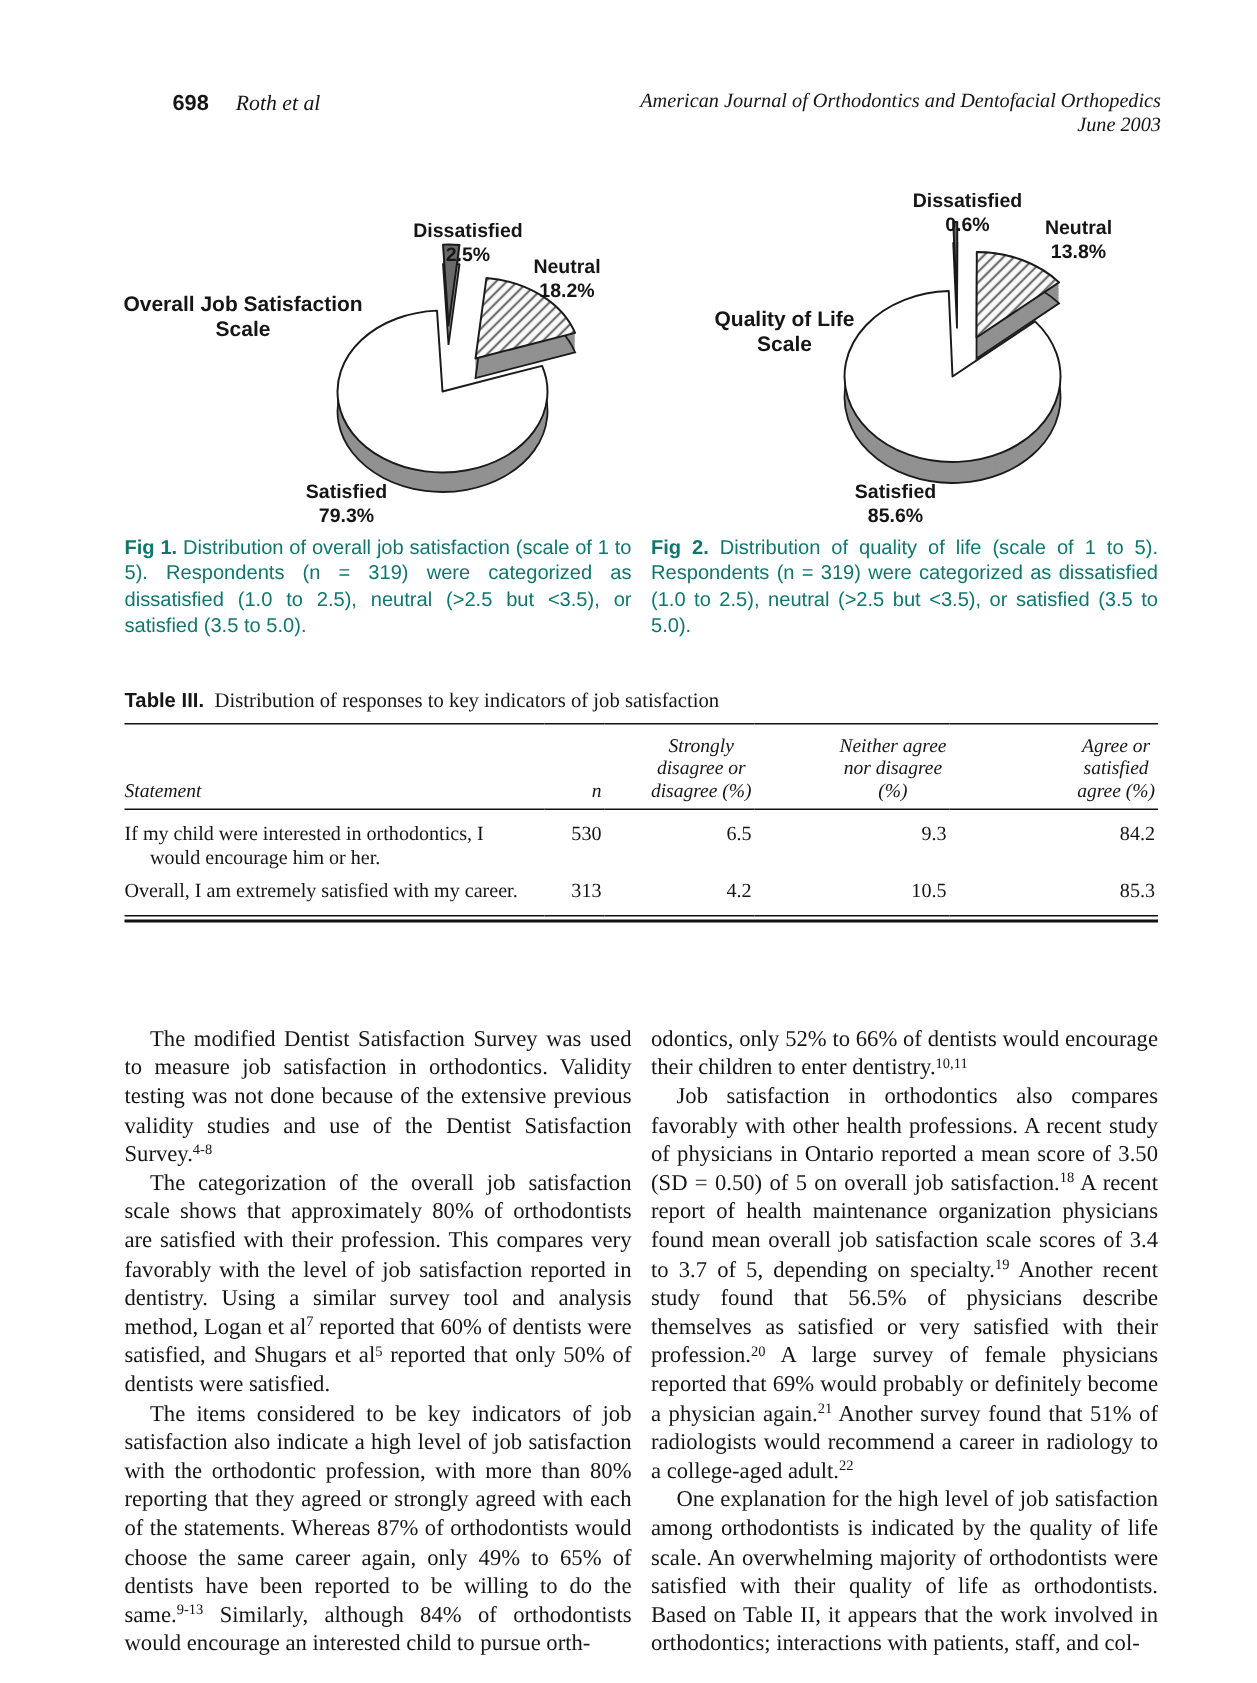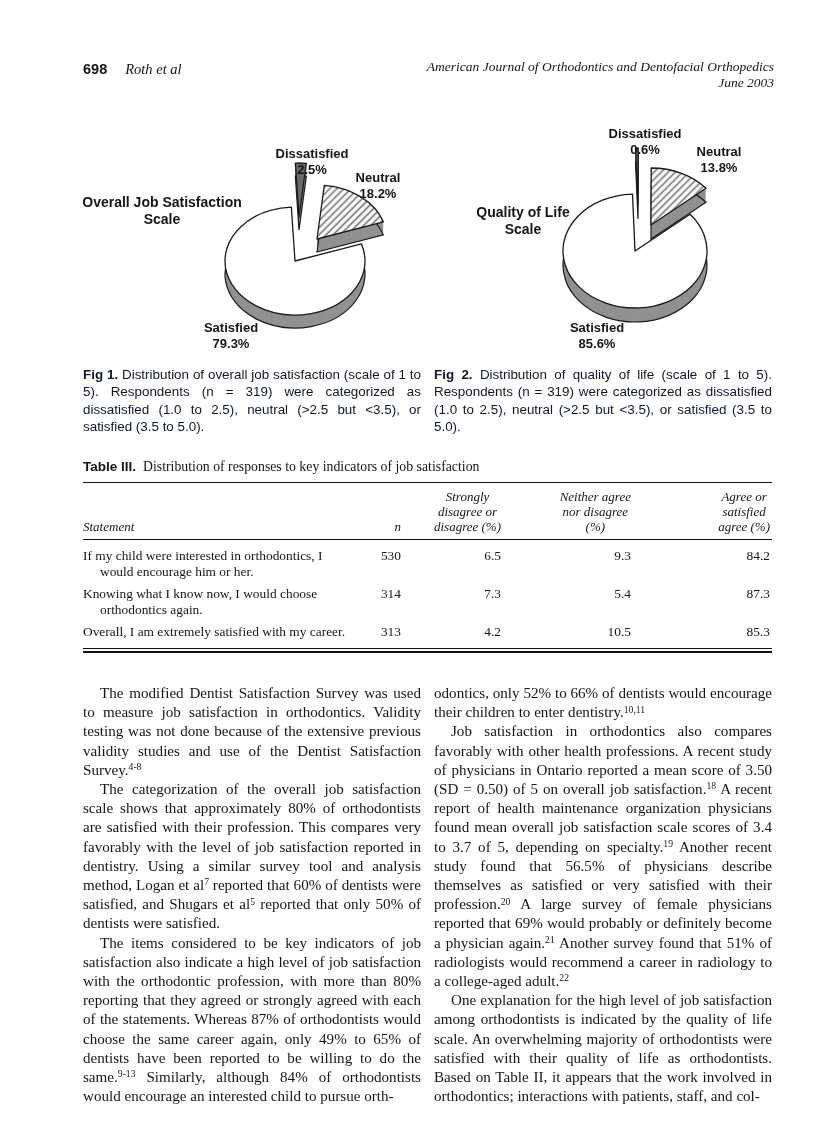--- a/index.html
+++ b/index.html
@@ -1,34 +1,34 @@
 <!DOCTYPE html>
 <html><head>
 <meta charset="utf-8">
 <style>
   html,body{margin:0;padding:0;background:#fff;}
   .page{position:relative;width:838px;height:1122px;background:#ffffff;overflow:hidden;
         font-family:"Liberation Serif",serif;color:#151515;}
 
   
   .hdr-left{position:absolute;left:83px;top:60px;white-space:nowrap;}
-  .hdr-num{font:bold 14.5px "Liberation Sans",sans-serif;}
+  .hdr-num{font:bold 14.5px "Liberation Sans",sans-serif;margin-left:32px;}
   .hdr-authors{font:italic 14.5px "Liberation Serif",serif;margin-left:14px;}
   .hdr-right{position:absolute;right:64px;top:59px;text-align:right;
              font:italic 13.5px/16px "Liberation Serif",serif;}
 
   
   .figure{position:absolute;}
   .figure svg{position:absolute;left:0;top:0;}
   .pie-title{position:absolute;text-align:center;font:bold 14px/17px "Liberation Sans",sans-serif;white-space:pre-line;}
   .slice-label{position:absolute;width:100px;text-align:center;font:bold 13px/15.5px "Liberation Sans",sans-serif;}
   .slice-label span{display:block;}
 
-  .caption{position:absolute;top:366px;width:338px;text-align:justify;
-           font:13.4px/17.4px "Liberation Sans",sans-serif;color:#0f172a;}
+  .caption{position:absolute;top:356px;width:338px;text-align:justify;
+           font:13.4px/17.4px "Liberation Sans",sans-serif;color:#0f766e;}
   .caption .fig-label{font-weight:bold;}
 
   
   .tablewrap{position:absolute;left:83px;top:458px;width:689px;}
   .table-title{font:13.8px/17px "Liberation Serif",serif;margin:0 0 7px 0;}
   .table-title .tbl-label{font:bold 13.5px "Liberation Sans",sans-serif;margin-right:7px;}
   .tablewrap table{width:100%;border-collapse:collapse;border-top:1.6px solid #111;border-bottom:1.4px solid #111;}
   thead th{font:italic 13px/15px "Liberation Serif",serif;font-weight:normal;vertical-align:bottom;
            padding:6px 2px 5px 0;border-bottom:1.4px solid #111;}
   th.col-statement{text-align:left;}
@@ -237,27 +237,20 @@
       </thead>
       <tbody id="table-body">
           <tr>
             <td class="cell-statement">If my child were interested in orthodontics, I would encourage him or her.</td>
             <td class="cell-num">530</td>
             <td class="cell-num">6.5</td>
             <td class="cell-num">9.3</td>
             <td class="cell-num">84.2</td>
           </tr>
           <tr>
-            <td class="cell-statement">Knowing what I know now, I would choose orthodontics again.</td>
-            <td class="cell-num">314</td>
-            <td class="cell-num">7.3</td>
-            <td class="cell-num">5.4</td>
-            <td class="cell-num">87.3</td>
-          </tr>
-          <tr>
             <td class="cell-statement">Overall, I am extremely satisfied with my career.</td>
             <td class="cell-num">313</td>
             <td class="cell-num">4.2</td>
             <td class="cell-num">10.5</td>
             <td class="cell-num">85.3</td>
           </tr>
         </tbody>
     </table>
     <div class="double-rule"></div>
   </div>

